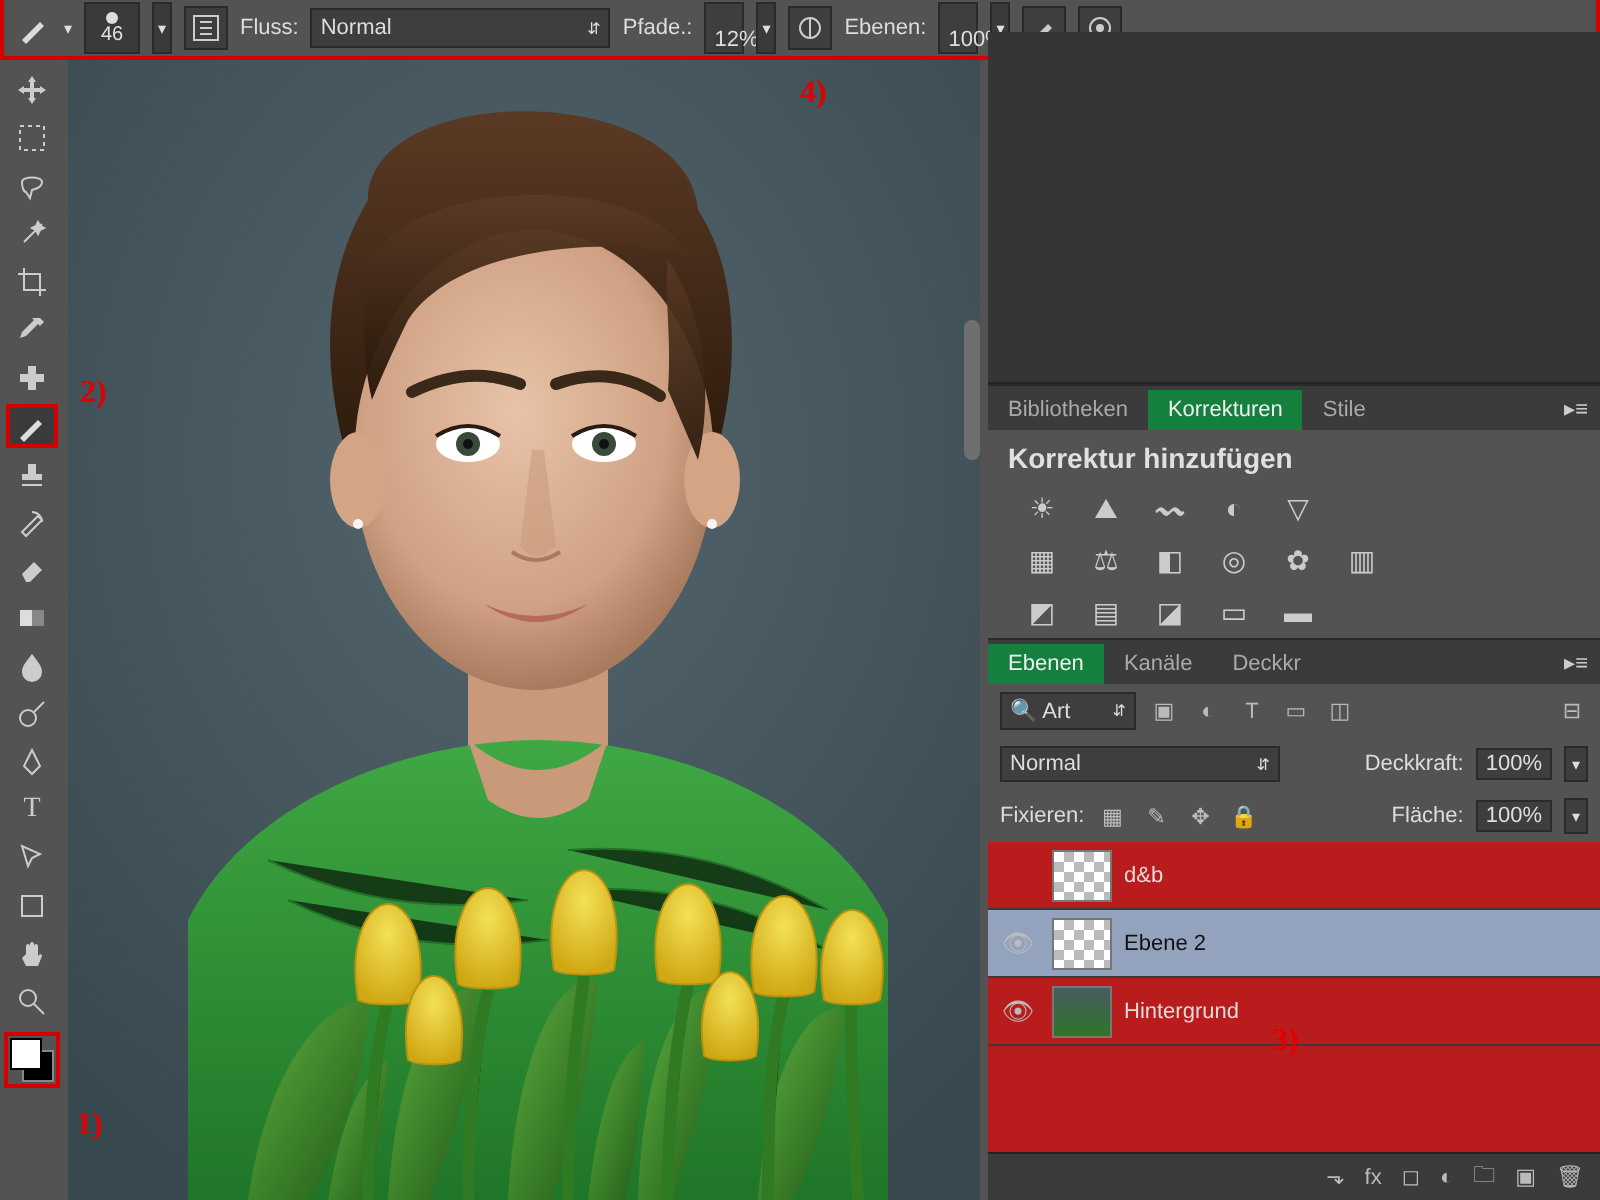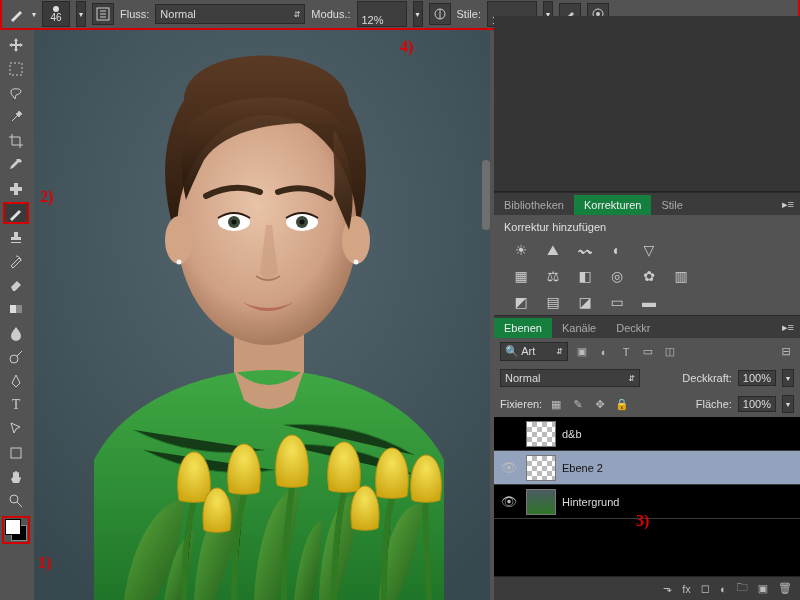--- a/index.html
+++ b/index.html
@@ -5,21 +5,21 @@
   *{box-sizing:border-box;margin:0;padding:0;font-family:"Helvetica Neue",Arial,sans-serif;user-select:none}
   body{background:#535353;width:800px;height:600px;overflow:hidden;color:#e0e0e0;font-size:11px;position:relative}
   
   .opts{position:absolute;left:0;top:0;right:0;height:30px;background:#535353;border:2px solid #d40000;border-top:none;display:flex;align-items:center;padding:0 6px;gap:6px}
   .opts .ico{width:18px;height:18px;display:flex;align-items:center;justify-content:center}
   .opts .stroke{width:28px;height:26px;background:#3a3a3a;border:1px solid #2a2a2a;display:flex;flex-direction:column;align-items:center;justify-content:center;font-size:10px;line-height:10px}
   .opts .dot{width:6px;height:6px;border-radius:50%;background:#ddd;margin-bottom:1px}
   .opts .dd{width:10px;height:26px;background:#3a3a3a;border:1px solid #2a2a2a;display:flex;align-items:center;justify-content:center;font-size:8px}
   .opts select,.opts .sel{height:20px;background:#3e3e3e;border:1px solid #2a2a2a;color:#ddd;font-size:11px;padding:1px 4px}
   .opts .lbl{color:#ddd}
-  .opts .num{width:50px;height:20px;background:#3e3e3e;border:1px solid #2a2a2a;color:#ddd;padding:12px 4px;text-align:left}
+  .opts .num{width:20px;height:20px;background:#3e3e3e;border:1px solid #2a2a2a;color:#ddd;padding:12px 4px;text-align:left}
   .opts .sq{width:22px;height:22px;background:#3e3e3e;border:1px solid #2a2a2a;display:flex;align-items:center;justify-content:center}
   
   .tbox{position:absolute;left:0;top:30px;width:32px;bottom:0;background:#535353;display:flex;flex-direction:column;align-items:center;gap:2px;padding-top:4px}
   .tbox .tool{width:26px;height:22px;display:flex;align-items:center;justify-content:center;color:#ccc;border:1px solid transparent;position:relative}
   .tbox .tool.sel{background:#3a3a3a;border:2px solid #d40000}
   .tbox .swatches{position:relative;width:28px;height:28px;border:2px solid #d40000;margin-top:2px}
   .tbox .swatches .fg{position:absolute;left:1px;top:1px;width:16px;height:16px;background:#fff;border:1px solid #000;z-index:2}
   .tbox .swatches .bg{position:absolute;right:1px;bottom:1px;width:16px;height:16px;background:#000;border:1px solid #888}
   
   .canvas{position:absolute;left:34px;top:30px;right:310px;bottom:0;background:linear-gradient(160deg,#4a5b62 0%,#3d4d53 50%,#35454b 100%);overflow:hidden}
@@ -28,31 +28,31 @@
   
   .ann{position:absolute;color:#e00000;font-weight:bold;font-size:16px;font-family:serif;z-index:50}
   
   .right{position:absolute;right:0;top:16px;width:306px;bottom:0;display:flex;flex-direction:column;background:#535353}
   .panel{background:#535353;border-top:1px solid #2a2a2a}
   .nav{height:176px;background:#353535;border-bottom:1px solid #222;position:relative}
   .tabs{display:flex;background:#3b3b3b;height:22px;align-items:flex-end}
   .tabs .tab{padding:4px 10px;color:#aaa;font-size:11px}
   .tabs .tab.on{background:#15803d;color:#eee}
   .tabs .menu{margin-left:auto;padding:4px 6px;color:#ccc}
-  .korr .title{font-weight:normal;padding:6px 8px 4px 10px;font-size:11px}
+  .korr .title{font-weight:bold;padding:6px 8px 4px 10px;font-size:14px}
   .korr .row{display:flex;gap:10px;padding:4px 16px}
   .korr .row span{width:22px;height:18px;display:flex;align-items:center;justify-content:center;color:#ccc;font-size:14px}
   .layers{flex:1;display:flex;flex-direction:column}
   .layers .ctrl{display:flex;align-items:center;gap:6px;padding:4px 6px;font-size:11px;color:#ddd}
   .layers .ctrl .sel{flex:0 0 auto;background:#3e3e3e;border:1px solid #2a2a2a;padding:2px 4px;min-width:68px;display:flex;justify-content:space-between;align-items:center}
   .layers .ctrl .mini{width:16px;height:16px;display:flex;align-items:center;justify-content:center;color:#bbb}
   .layers .ctrl .gap{flex:1}
   .layers .ctrl .numbox{background:#3e3e3e;border:1px solid #2a2a2a;padding:1px 4px;min-width:38px;display:flex;align-items:center}
   .layers .ctrl .dd2{width:12px;height:18px;background:#3e3e3e;border:1px solid #2a2a2a;display:flex;align-items:center;justify-content:center;font-size:8px}
-  .layerlist{flex:1;background:#000000;overflow:hidden}
+  .layerlist{flex:1;background:#b91c1c;overflow:hidden}
   .lrow{display:flex;align-items:center;height:34px;border-bottom:1px solid #3a3a3a;gap:6px;padding:0 4px}
   .lrow .eye{width:22px;text-align:center;color:#bbb;font-size:13px}
   .lrow .th{width:30px;height:26px;border:1px solid #777}
   .lrow .chk{background:repeating-conic-gradient(#bbb 0 25%,#fff 0 50%) 0 0/10px 10px}
   .lrow.sel{background:#94a3bd;color:#111}
   .lrow.sel .nm{color:#111}
   .lrow .nm{font-size:11px;color:#ddd}
   .lfoot{height:24px;background:#3b3b3b;display:flex;align-items:center;justify-content:flex-end;gap:10px;padding:0 8px;color:#bbb;font-size:11px;border-top:1px solid #222}
   svg{display:block}
 </style>
@@ -75,30 +75,30 @@
       <svg width="14" height="14">
         <rect x="1" y="1" width="12" height="12" fill="none" stroke="#ccc"></rect>
         <path d="M4 4h6M4 7h6M4 10h6" stroke="#ccc"></path>
       </svg>
     </div>
   <span class="lbl">Fluss:</span>
   <div class="sel" style="width:150px;display:flex;justify-content:space-between;align-items:center">
       <span>Normal</span>
       <span style="font-size:8px">⇵</span>
     </div>
-  <span class="lbl">Modus.:</span>
+  <span class="lbl">Pfade.:</span>
   <div class="num"><span>12%</span></div>
   <div class="dd">▾</div>
   <div class="sq">
       <svg width="14" height="14">
         <circle cx="7" cy="7" r="5" fill="none" stroke="#ccc"></circle>
         <path d="M7 2v10" stroke="#ccc"></path>
       </svg>
     </div>
-  <span class="lbl">Stile:</span>
+  <span class="lbl">Ebenen:</span>
   <div class="num"><span>100%</span></div>
   <div class="dd">▾</div>
   <div class="sq">
       <svg width="14" height="14">
         <path d="M3 11 L9 5 L11 7 L5 13Z" fill="#ccc"></path>
       </svg>
     </div>
   <div class="sq">
       <svg width="14" height="14">
         <circle cx="7" cy="7" r="5" fill="none" stroke="#ccc"></circle>

